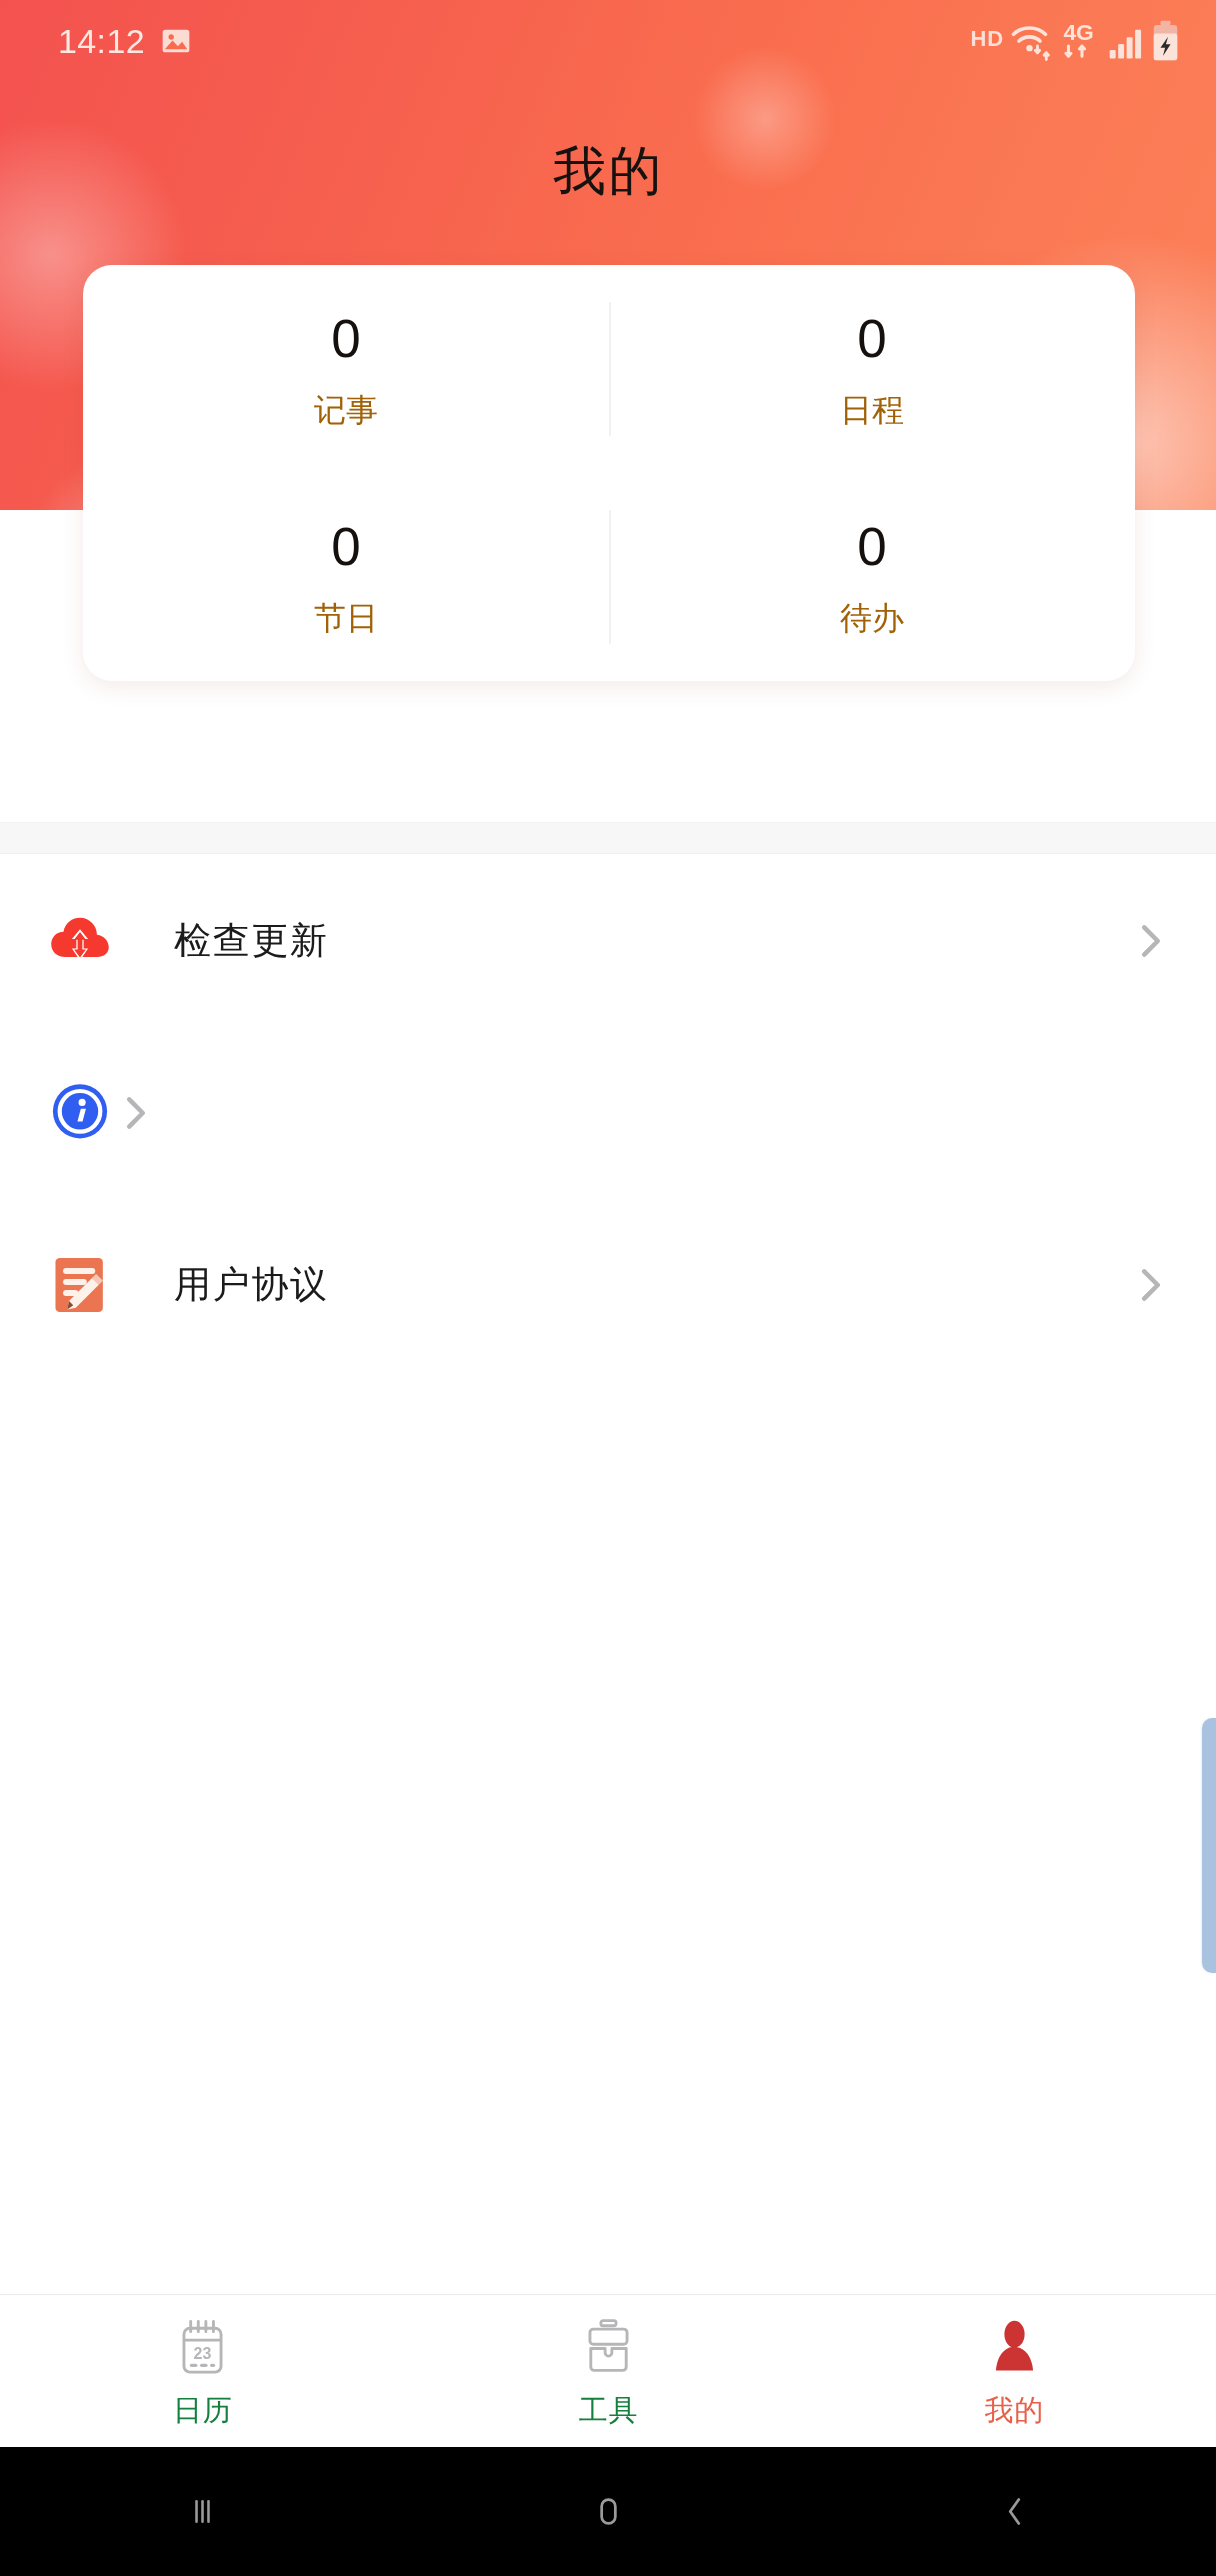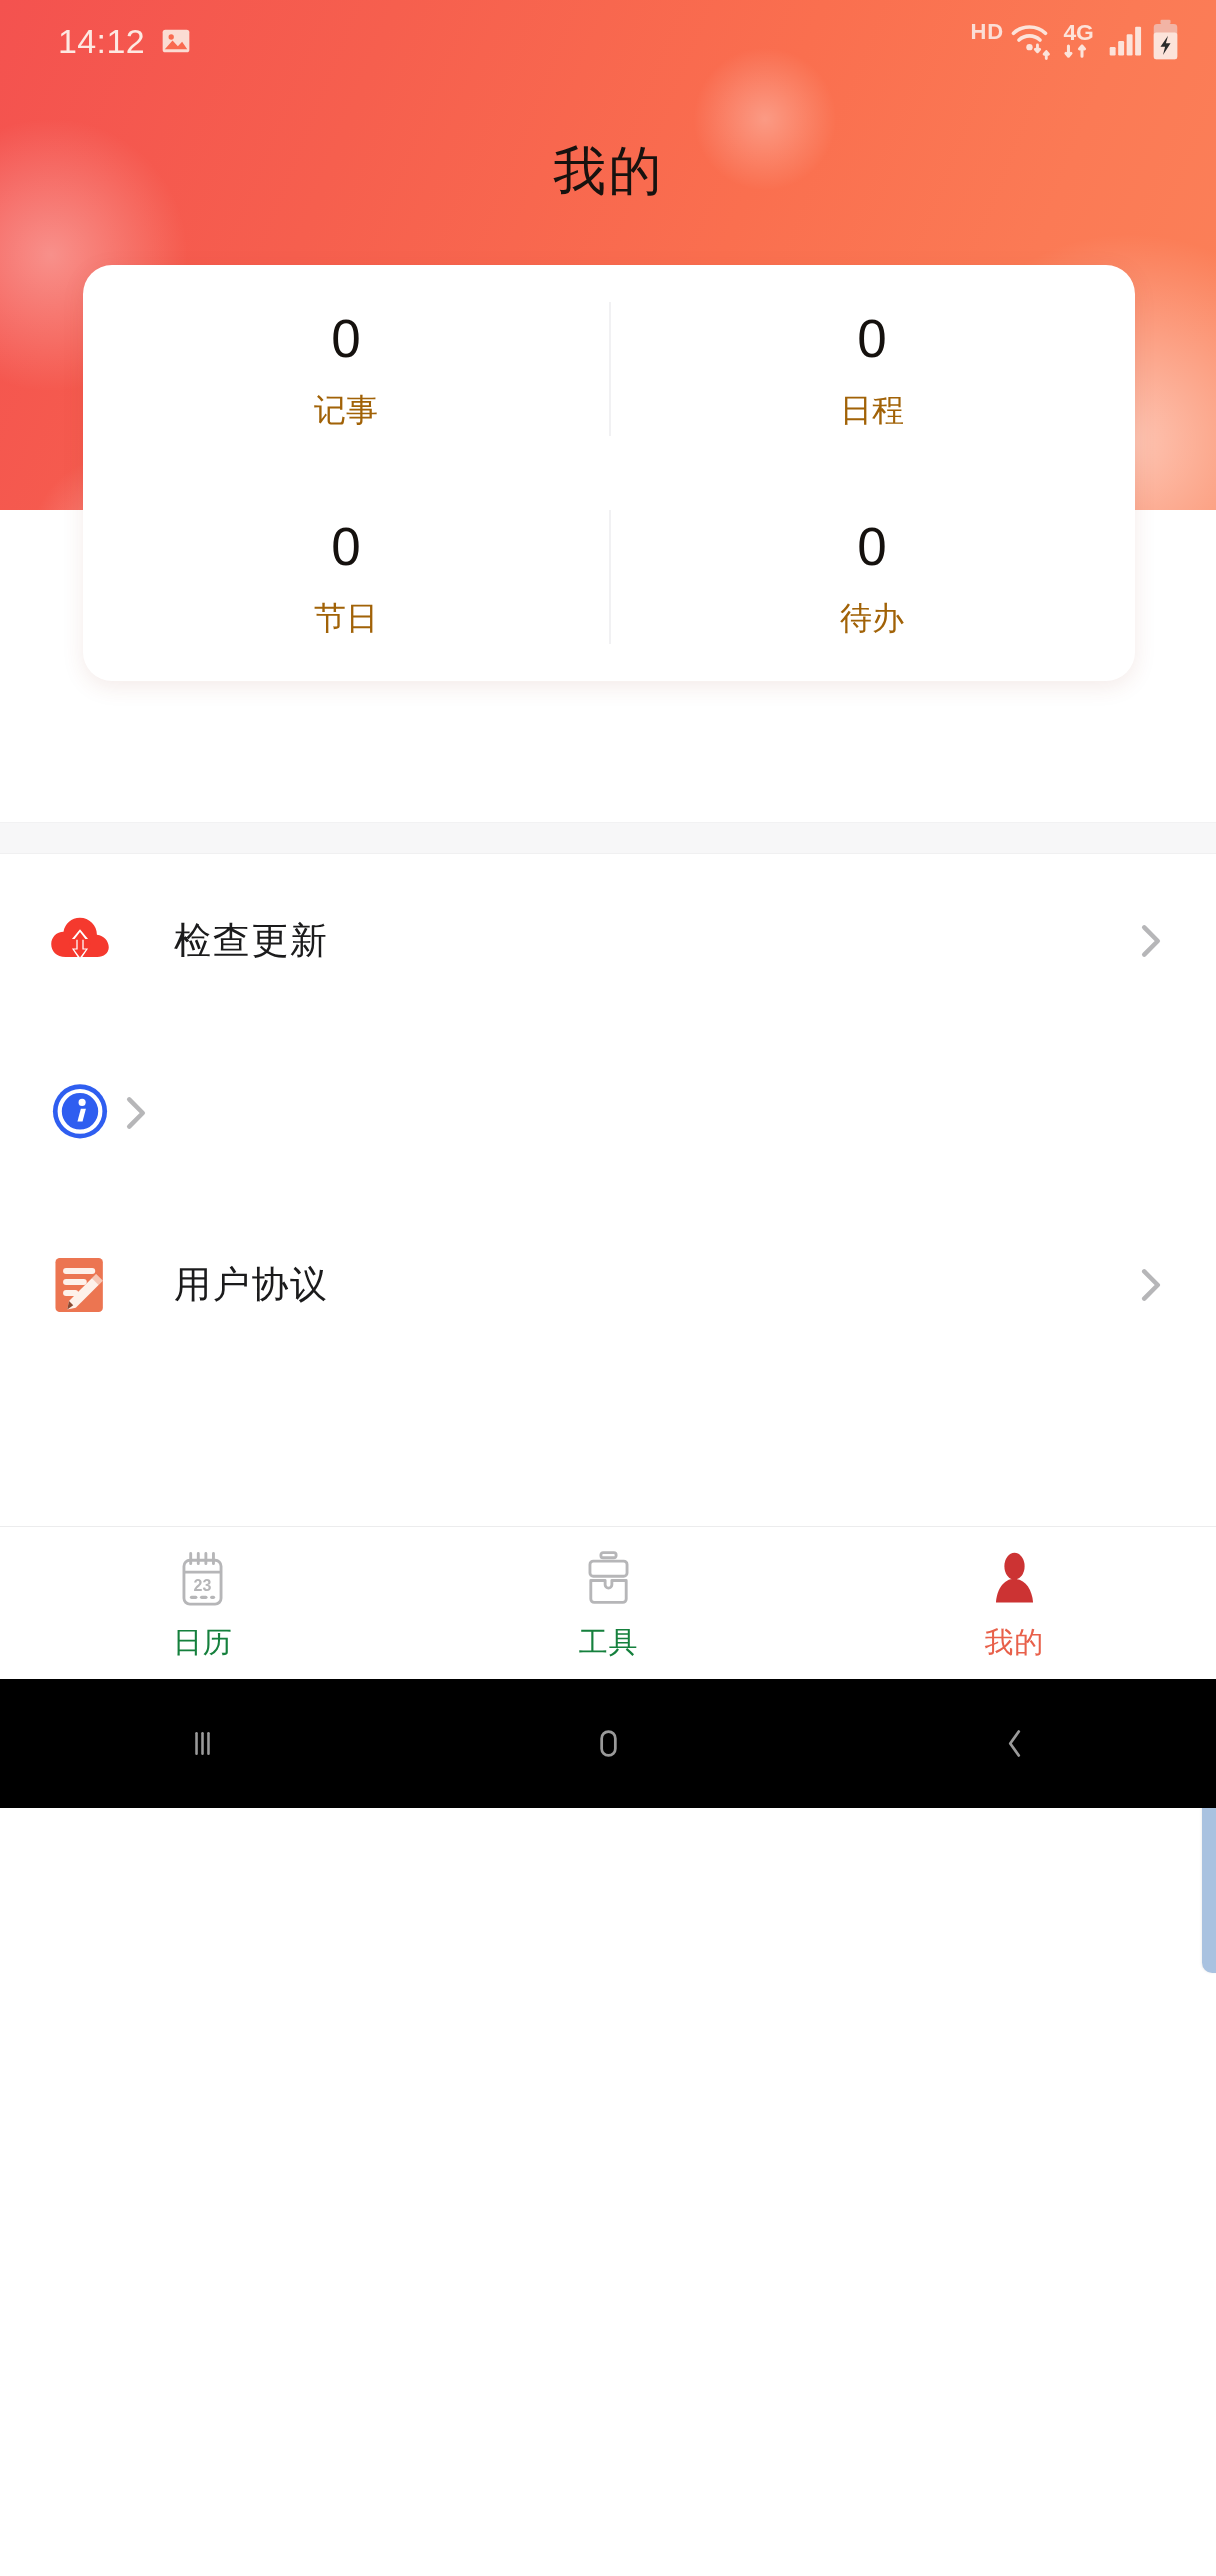--- a/index.html
+++ b/index.html
@@ -3,42 +3,42 @@
 <meta charset="utf-8">
 <style>
   * { margin:0; padding:0; box-sizing:border-box; }
   html,body { width:1217px; height:2576px; }
   body {
     font-family:"Liberation Sans","DejaVu Sans",sans-serif;
     background:#ffffff;
     overflow:hidden;
     position:relative;
   }
-  .phone { position:relative; width:1217px; height:1808px; background:#fff; }
+  .phone { position:relative; width:1217px; height:2576px; background:#fff; }
 
   
   .header {
     position:absolute; top:0; left:0; width:1217px; height:510px;
     background:
       radial-gradient(circle 289px at 1130px 442px, rgba(255,255,255,0.55), rgba(255,255,255,0) 72%),
       radial-gradient(circle 195px at 51px 255px, rgba(255,255,255,0.34), rgba(255,255,255,0) 70%),
       radial-gradient(circle 127px at 119px 544px, rgba(255,255,255,0.30), rgba(255,255,255,0) 70%),
       radial-gradient(circle 102px at 765px 119px, rgba(255,255,255,0.30), rgba(255,255,255,0) 70%),
       radial-gradient(circle 76px at 476px 442px, rgba(255,255,255,0.22), rgba(255,255,255,0) 70%),
       linear-gradient(112deg,#f4524f 0%, #f65f4e 28%, #fa6f4f 58%, #fb7a55 80%, #fb8159 100%);
     overflow:hidden;
   }
   .status-bar {
     position:absolute; top:0; left:0; width:1217px; height:82px;
     display:flex; align-items:center; justify-content:space-between;
     padding:0 37px 0 58px;
   }
   .sb-left { display:flex; align-items:center; gap:15.3px; }
   .sb-time { color:#fde9e2; font-size:34px; letter-spacing:0.4px; font-weight:400; }
-  .sb-right { display:flex; align-items:flex-start; gap:4px; }
+  .sb-right { display:flex; align-items:center; gap:4px; }
   .sb-hd { color:#fbded6; font-size:22px; font-weight:700; letter-spacing:0.8px; padding-bottom:3.4px; }
   .ic { display:block; }
 
   .page-title {
     position:absolute; top:136px; left:0; width:1217px;
     text-align:center; color:#17120f; font-size:53px; font-weight:400;
     letter-spacing:2.5px;
   }
 
   

